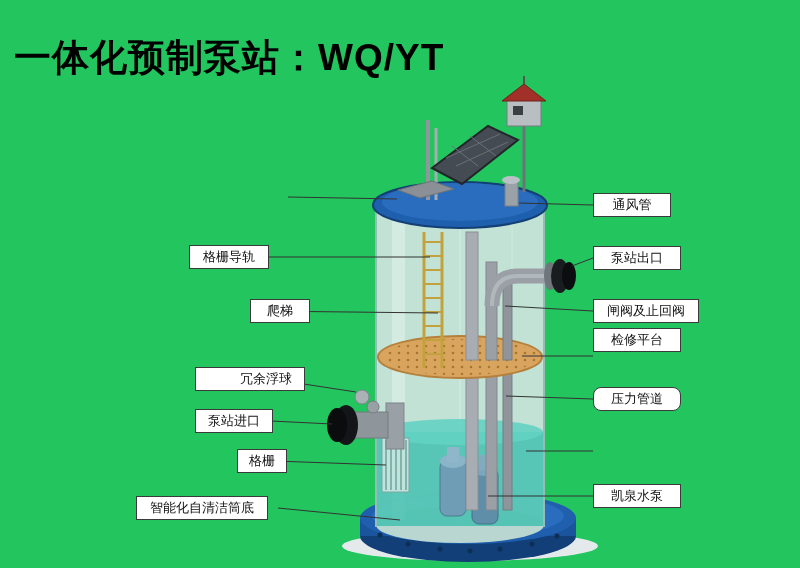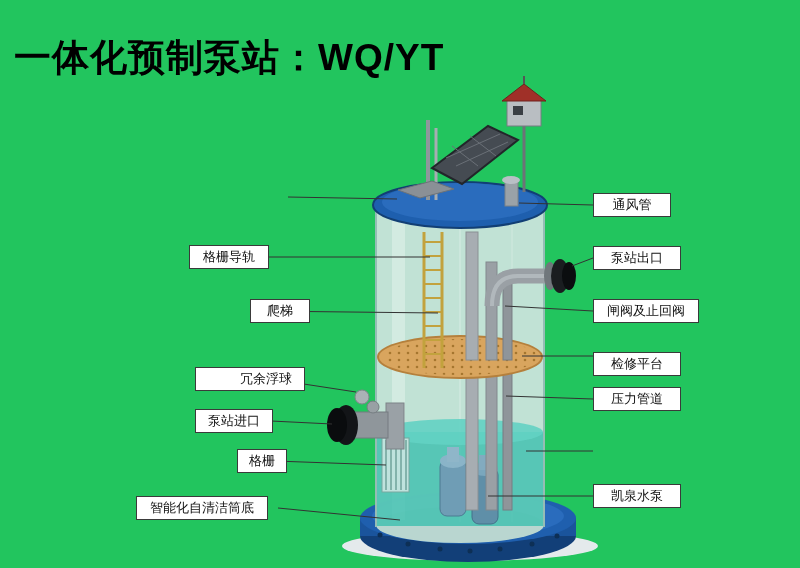--- a/index.html
+++ b/index.html
@@ -185,17 +185,17 @@
   <div class="label-box" style="left:189px;top:245px;width:78px;">格栅导轨</div>
   <div class="label-box" style="left:203px;top:299px;width:58px;margin-left:47px;">爬梯</div>
   <div class="label-box" style="left:195px;top:367px;width:76px;padding-left:32px;">冗余浮球</div>
   <div class="label-box" style="left:195px;top:409px;width:76px;font-family:Liberation Serif, serif;">泵站进口</div>
   <div class="label-box" style="left:227px;top:449px;width:48px;margin-left:10px;">格栅</div>
   <div class="label-box" style="left:136px;top:496px;width:130px;">智能化自清洁筒底</div>
 
   <div class="label-box" style="left:593px;top:193px;width:76px;">通风管</div>
   <div class="label-box" style="left:593px;top:246px;width:86px;">泵站出口</div>
   <div class="label-box" style="left:593px;top:299px;width:104px;">闸阀及止回阀</div>
-  <div class="label-box" style="left:593px;top:352px;width:86px;">检修平台</div>
-  <div class="label-box" style="left:593px;top:387px;width:86px;">压力管道</div>
+  <div class="label-box" style="left:593px;top:328px;width:86px;">检修平台</div>
+  <div class="label-box" style="left:593px;top:387px;width:86px;border-radius:8px;">压力管道</div>
   <div class="label-box" style="left:593px;top:484px;width:86px;">凯泉水泵</div>
 
 </div>
 
 </body></html>

